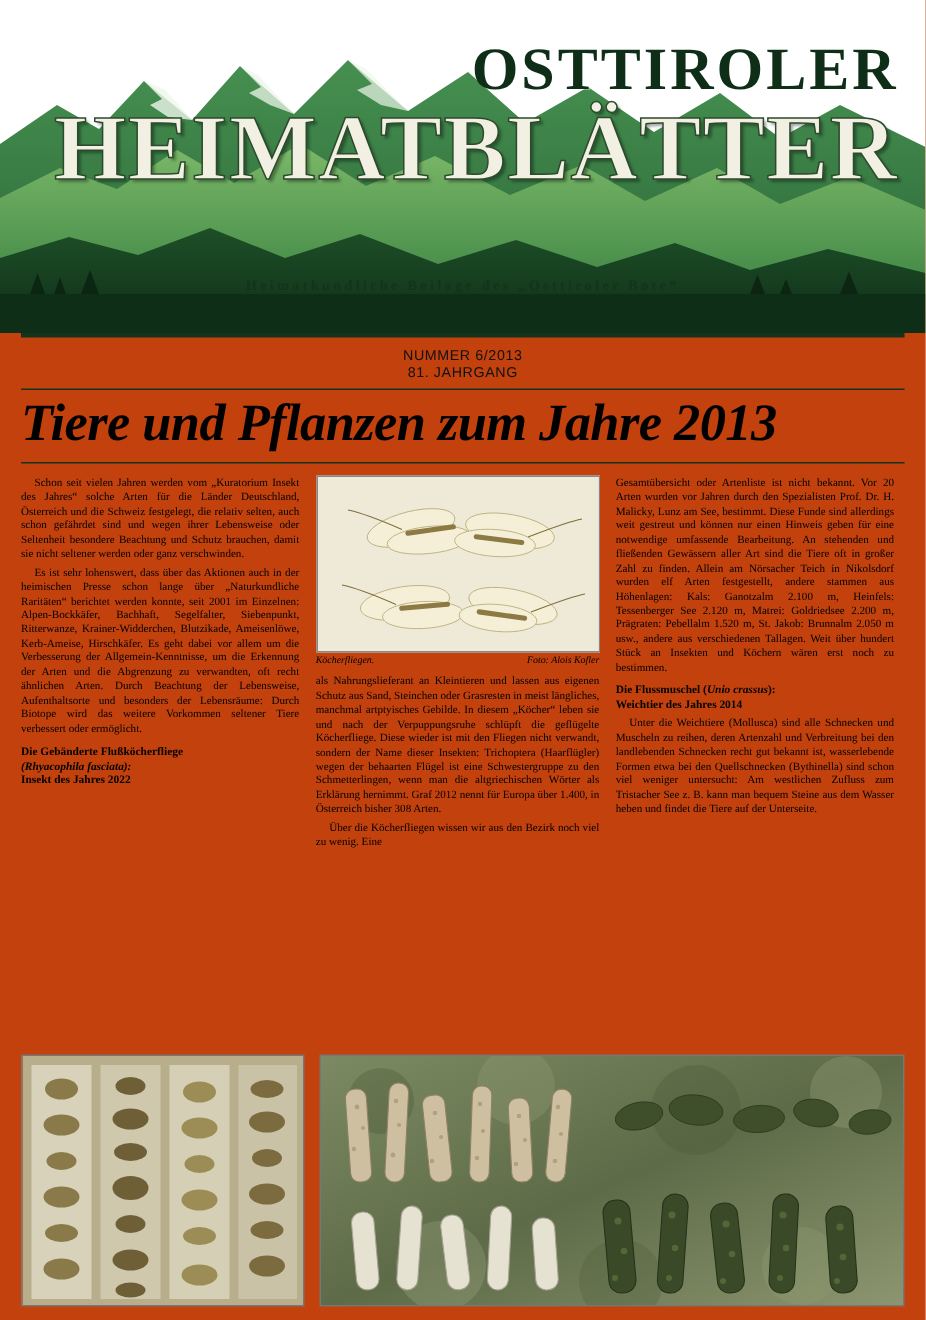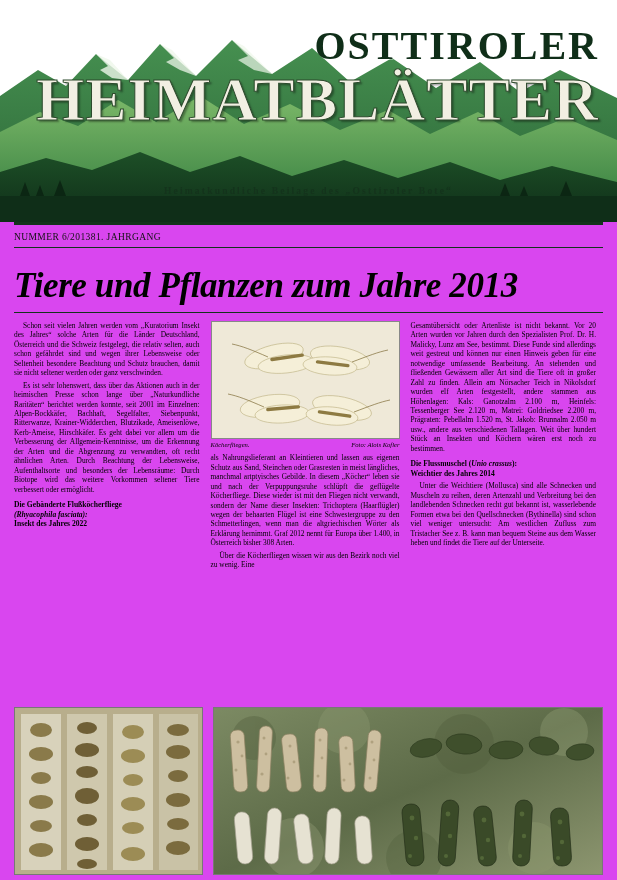--- a/index.html
+++ b/index.html
@@ -9,21 +9,21 @@
     height: 880px;
     background: #ffffff;
     font-family: "Liberation Serif", serif;
     overflow: hidden;
   }
 
   .page {
     position: relative;
     width: 617px;
     height: 880px;
-    background: #d946ef;
+    background: #c2410c;
   }
 
   
   .masthead {
     position: relative;
     height: 222px;
     overflow: hidden;
     background: #ffffff;
   }
   .mountain-art {
@@ -71,44 +71,46 @@
     font-weight: bold;
     color: #14331c;
   }
   .rule-thick {
     height: 3px;
     background: #14331c;
     margin: 0 14px;
   }
   .issue-bar {
     display: flex;
+    justify-content: space-between;
     align-items: center;
     margin: 0 14px;
     padding: 7px 0 5px 0;
-    font-family: Liberation Serif, serif;
+    font-family: Liberation Sans, sans-serif;
     font-size: 9.5px;
     letter-spacing: 0.4px;
     color: #111;
+    flex-direction: column;
   }
   .rule-thin {
     height: 1px;
     background: #14331c;
     margin: 0 14px;
   }
 
   
   .author {
     margin: 9px 14px 0 14px;
     font-family: "Liberation Sans", sans-serif;
     font-size: 8.5px;
     font-weight: bold;
     color: #000;
   }
   .headline {
-    margin: 20px 14px 0 14px;
+    margin: 4px 14px 0 14px;
     font-family: "Liberation Serif", serif;
     font-weight: bold;
     font-style: italic;
     font-size: 35px;
     line-height: 1.05;
     color: #000;
     letter-spacing: -0.4px;
   }
   .headline-rule {
     height: 1px;

